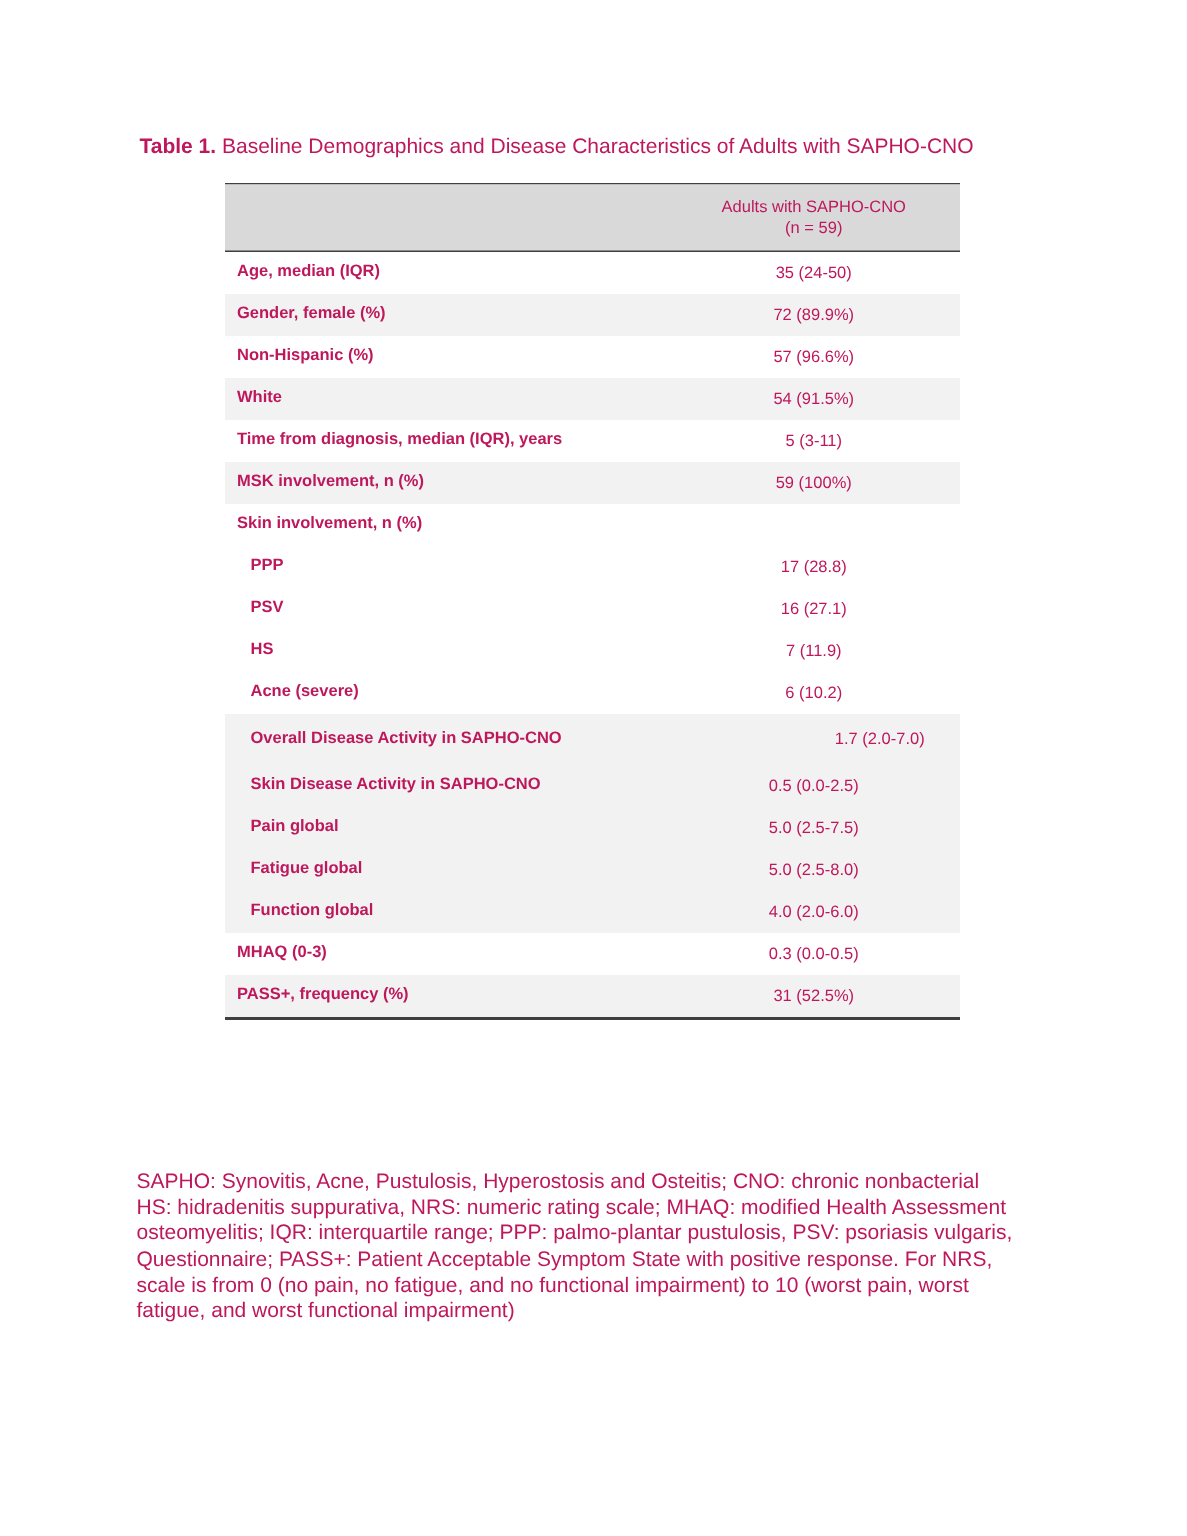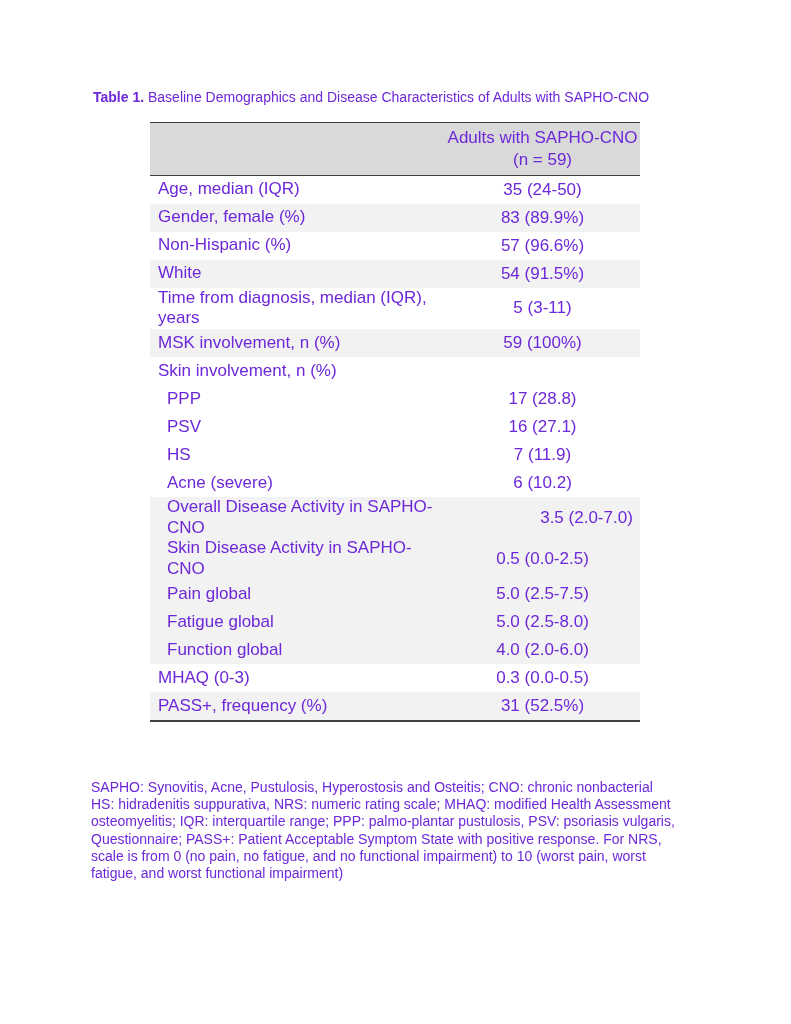--- a/index.html
+++ b/index.html
@@ -1,51 +1,51 @@
 <!DOCTYPE html>
 <html><head>
 <meta charset="utf-8">
 <style>
   html,body{margin:0;padding:0;background:#ffffff;}
   .page{
     position:relative;
     width:791px;height:1024px;
     background:#ffffff;
     font-family:"Liberation Sans",sans-serif;
-    color:#6d28d9;
+    color:#be185d;
     overflow:hidden;
   }
   .title{
     position:absolute;left:93px;top:90px;
     font-size:14px;line-height:1.1;
     white-space:nowrap;
   }
   .title .bold{font-weight:bold;}
   .dtable{
     position:absolute;left:150px;top:122px;width:490px;
-    font-size:17px;
+    font-size:11px;
     border-top:1px solid #3f3f3f;
     border-bottom:2px solid #3f3f3f;
   }
   .thead{
     display:grid;grid-template-columns:295px 195px;
     background:#d9d9d9;
     border-bottom:1px solid #3f3f3f;
     min-height:44px;align-items:center;
   }
   .thead .value-cell{text-align:center;line-height:1.28;padding:4px 2px;}
   .row{
     display:grid;grid-template-columns:295px 195px;
     min-height:28px;align-items:center;
     background:#ffffff;
   }
   .row.shaded{background:#f2f2f2;}
   .row.tall{min-height:34px;gap:44px;}
   .row.twoline{min-height:42px;}
-  .label-cell{padding-left:8px;padding-right:10px;line-height:1.22;}
+  .label-cell{padding-left:8px;padding-right:10px;line-height:1.22;font-weight:bold;}
   .row.indent .label-cell{padding-left:17px;}
   .value-cell{text-align:center;padding:0 2px;}
   .footnote{
     position:absolute;left:91px;top:779px;width:640px;
     font-size:14px;line-height:17.2px;
   }
   .footnote div{white-space:nowrap;}
 </style>
 </head>
 <body>
@@ -65,21 +65,21 @@
         <div>(n = 59)</div>
       </div>
     </div>
 
     <div class="row">
       <div class="label-cell">Age, median (IQR)</div>
       <div class="value-cell">35 (24-50)</div>
     </div>
     <div class="row shaded">
       <div class="label-cell">Gender, female (%)</div>
-      <div class="value-cell">83 (89.9%)</div>
+      <div class="value-cell">72 (89.9%)</div>
     </div>
     <div class="row">
       <div class="label-cell">Non-Hispanic (%)</div>
       <div class="value-cell">57 (96.6%)</div>
     </div>
     <div class="row shaded">
       <div class="label-cell">White</div>
       <div class="value-cell">54 (91.5%)</div>
     </div>
     <div class="row">
@@ -105,21 +105,21 @@
     <div class="row indent">
       <div class="label-cell">HS</div>
       <div class="value-cell">7 (11.9)</div>
     </div>
     <div class="row indent">
       <div class="label-cell">Acne (severe)</div>
       <div class="value-cell">6 (10.2)</div>
     </div>
     <div class="row shaded indent tall">
       <div class="label-cell">Overall Disease Activity in SAPHO-CNO</div>
-      <div class="value-cell">3.5 (2.0-7.0)</div>
+      <div class="value-cell">1.7 (2.0-7.0)</div>
     </div>
     <div class="row shaded indent">
       <div class="label-cell">Skin Disease Activity in SAPHO-CNO</div>
       <div class="value-cell">0.5 (0.0-2.5)</div>
     </div>
     <div class="row shaded indent">
       <div class="label-cell">Pain global</div>
       <div class="value-cell">5.0 (2.5-7.5)</div>
     </div>
     <div class="row shaded indent">

